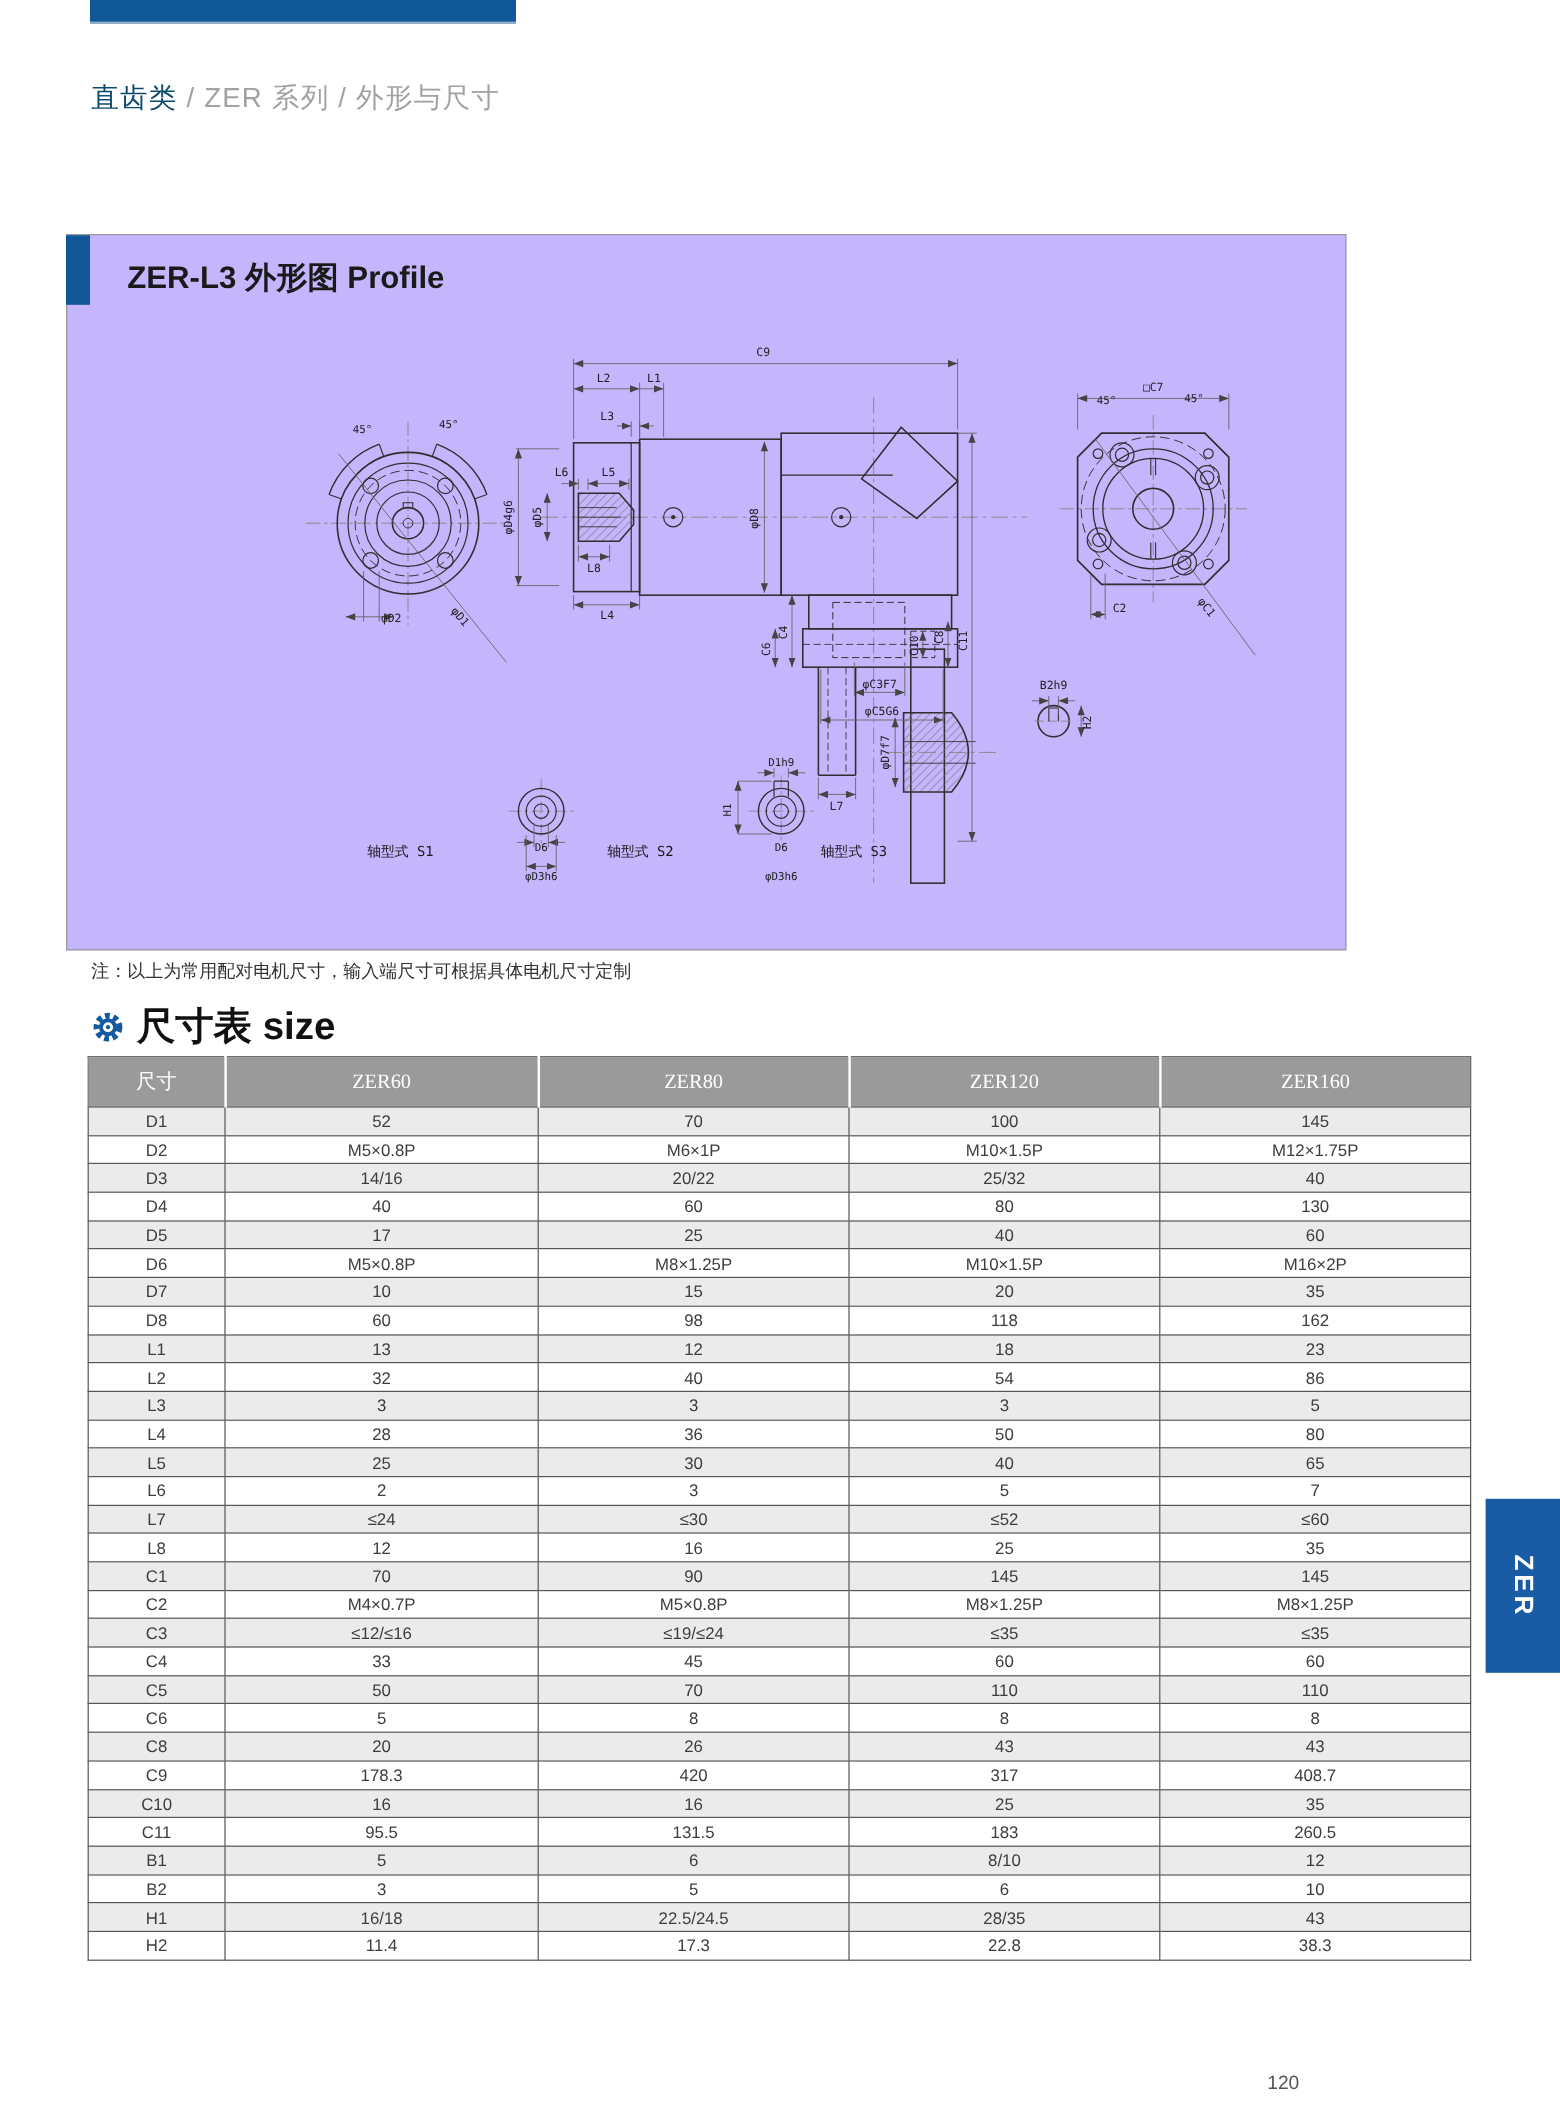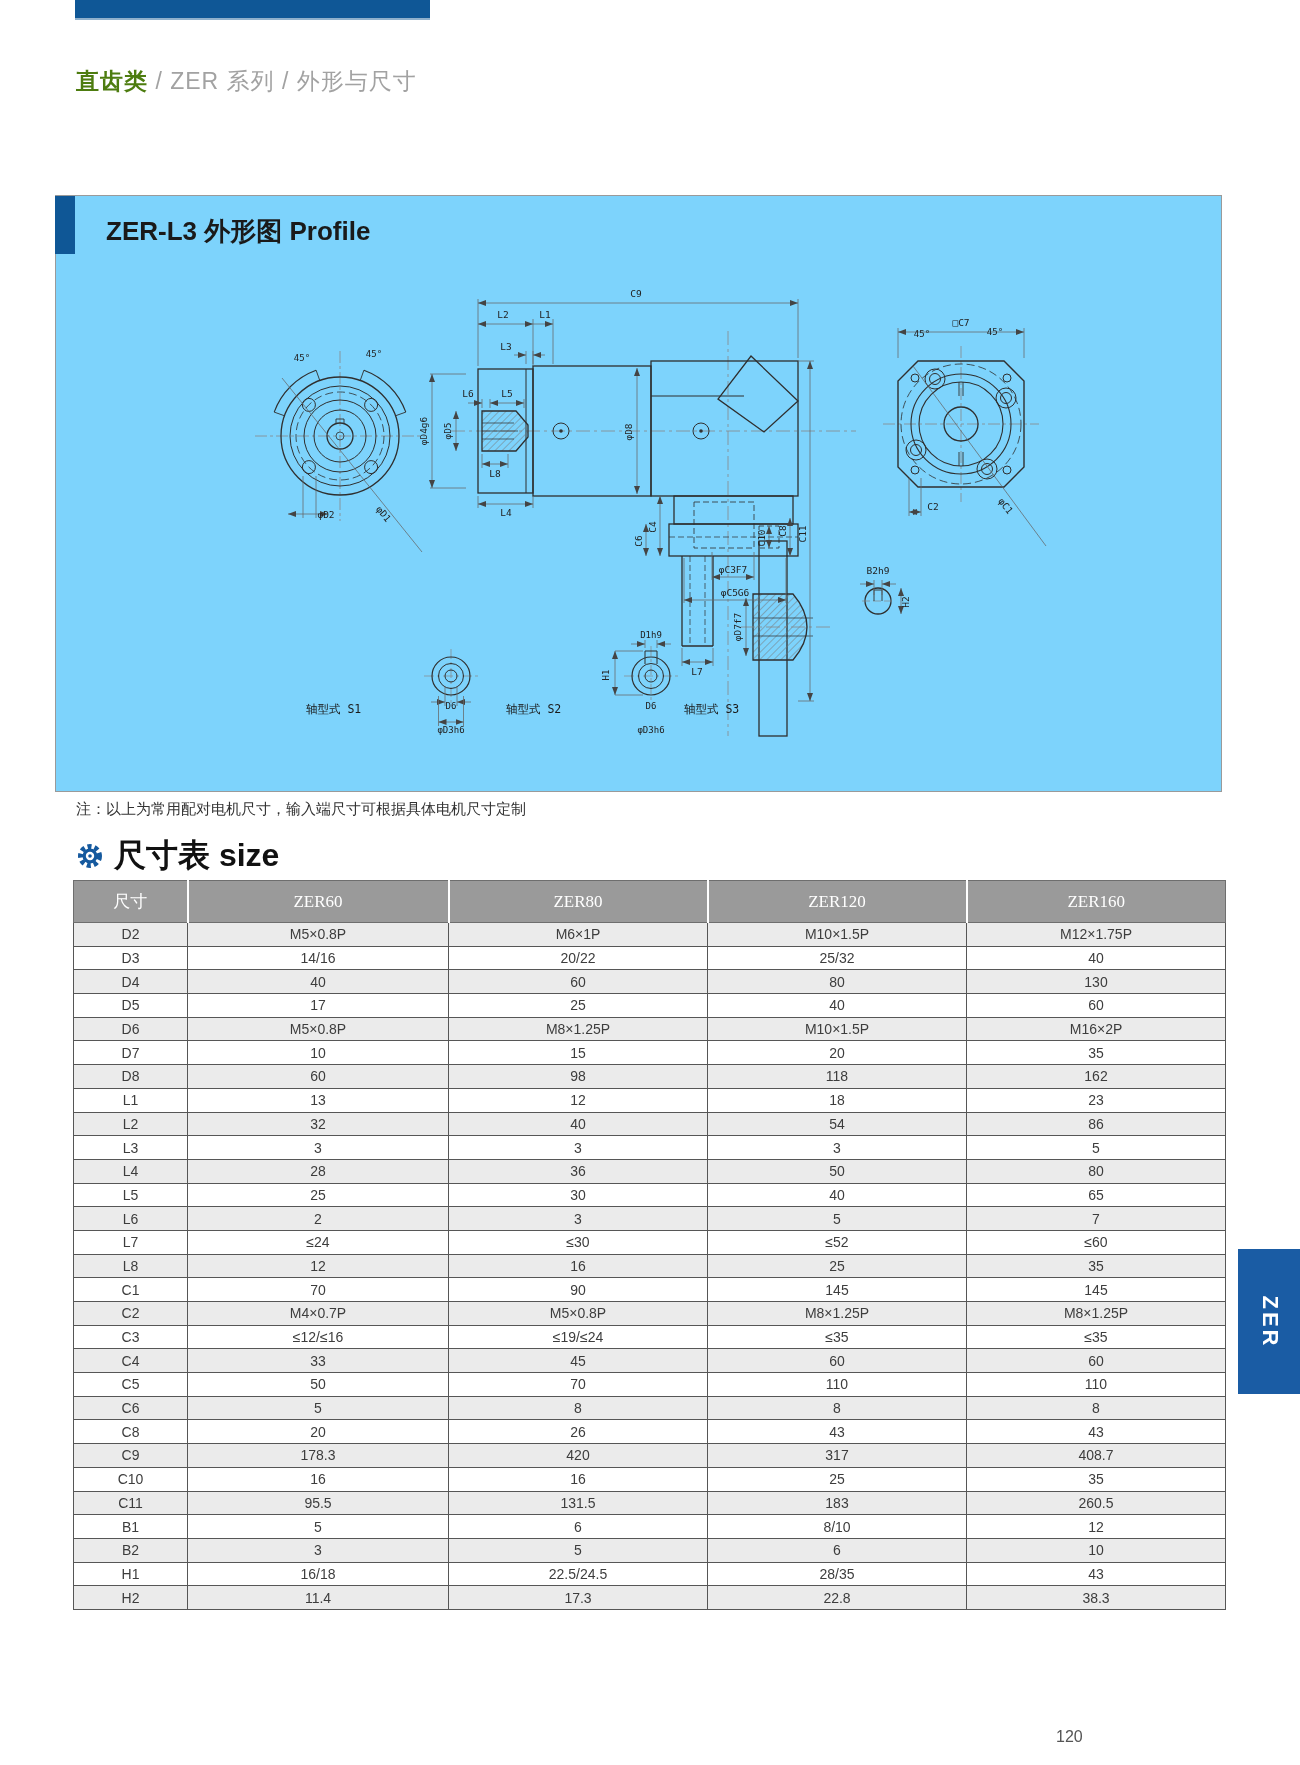--- a/index.html
+++ b/index.html
@@ -3,25 +3,25 @@
 <meta charset="utf-8">
 <style>
   * { margin:0; padding:0; box-sizing:border-box; }
   body { background:#fff; font-family:"Liberation Sans", sans-serif; }
   .page { position:relative; width:1300px; height:1765px; background:#fff; overflow:hidden; }
 
   .topbar { position:absolute; left:75px; top:0; width:355px; height:20px;
             background:#0F5796; border-bottom:2px solid #8FB0CC; }
 
   .breadcrumb { position:absolute; left:76px; top:66px; font-size:23px; letter-spacing:1px; }
-  .breadcrumb .b1 { font-weight:bold; color:#4d7c0f;text-align:center; }
+  .breadcrumb .b1 { font-weight:normal; color:#0c4a6e;text-align:center; }
   .breadcrumb .b2 { color:#A2A2A2; }
 
-  .profile-box { position:absolute; left:55px; top:195px; width:1167px; height:597px;
-                 border:1px solid #9A9A9A; background:#7dd3fc; }
+  .profile-box { position:absolute; left:55px; top:195px; width:1067px; height:597px;
+                 border:1px solid #9A9A9A; background:#c4b5fd; }
   .profile-accent { position:absolute; left:-1px; top:0; width:20px; height:58px; background:#0F5796; }
   .profile-title { position:absolute; left:50px; top:18px; font-size:26px; font-weight:bold; color:#1A1A1A; }
   .drawing { position:absolute; left:0; top:0; width:1165px; height:595px; }
 
   .note { position:absolute; left:76px; top:800px; font-size:15px; color:#333; }
 
   .size-head { position:absolute; left:75px; top:834px; display:flex; align-items:center; }
   .size-head .gear { width:30px; height:30px; margin-right:9px; }
   .size-head .t { font-size:32px; font-weight:bold; color:#111; }
 
@@ -305,20 +305,27 @@
         <tr>
           <th>尺寸</th>
           <th>ZER60</th>
           <th>ZER80</th>
           <th>ZER120</th>
           <th>ZER160</th>
         </tr>
       </thead>
     <tbody>
         <tr>
+          <td>D1</td>
+          <td>52</td>
+          <td>70</td>
+          <td>100</td>
+          <td>145</td>
+        </tr>
+        <tr>
           <td>D2</td>
           <td>M5×0.8P</td>
           <td>M6×1P</td>
           <td>M10×1.5P</td>
           <td>M12×1.75P</td>
         </tr>
         <tr>
           <td>D3</td>
           <td>14/16</td>
           <td>20/22</td>

